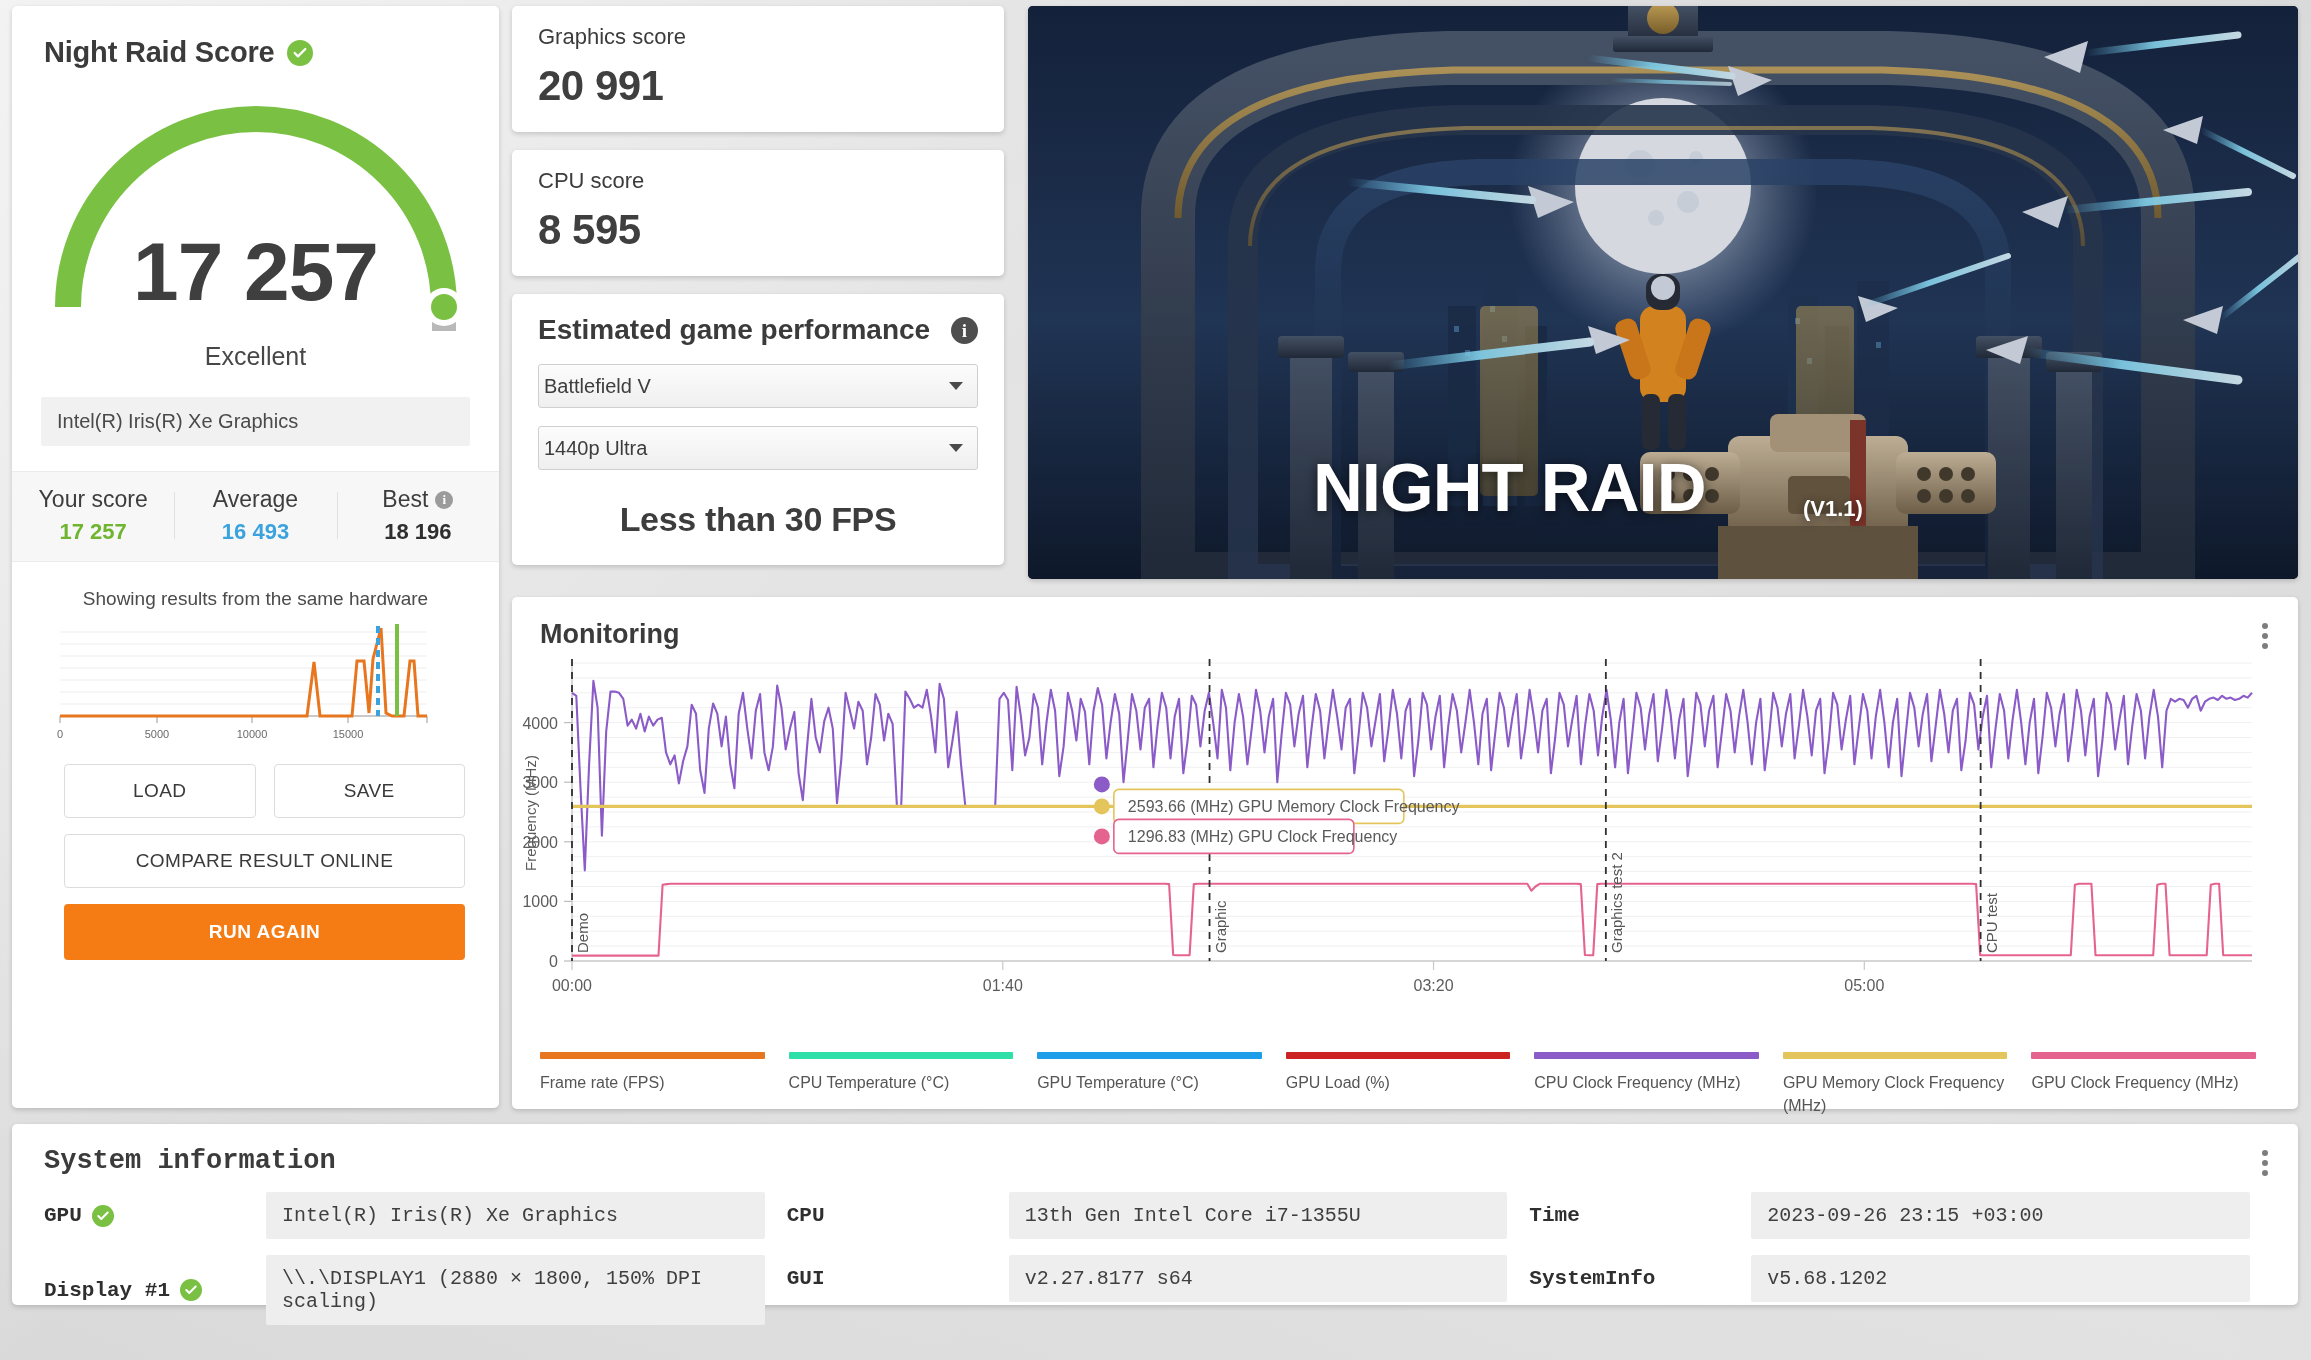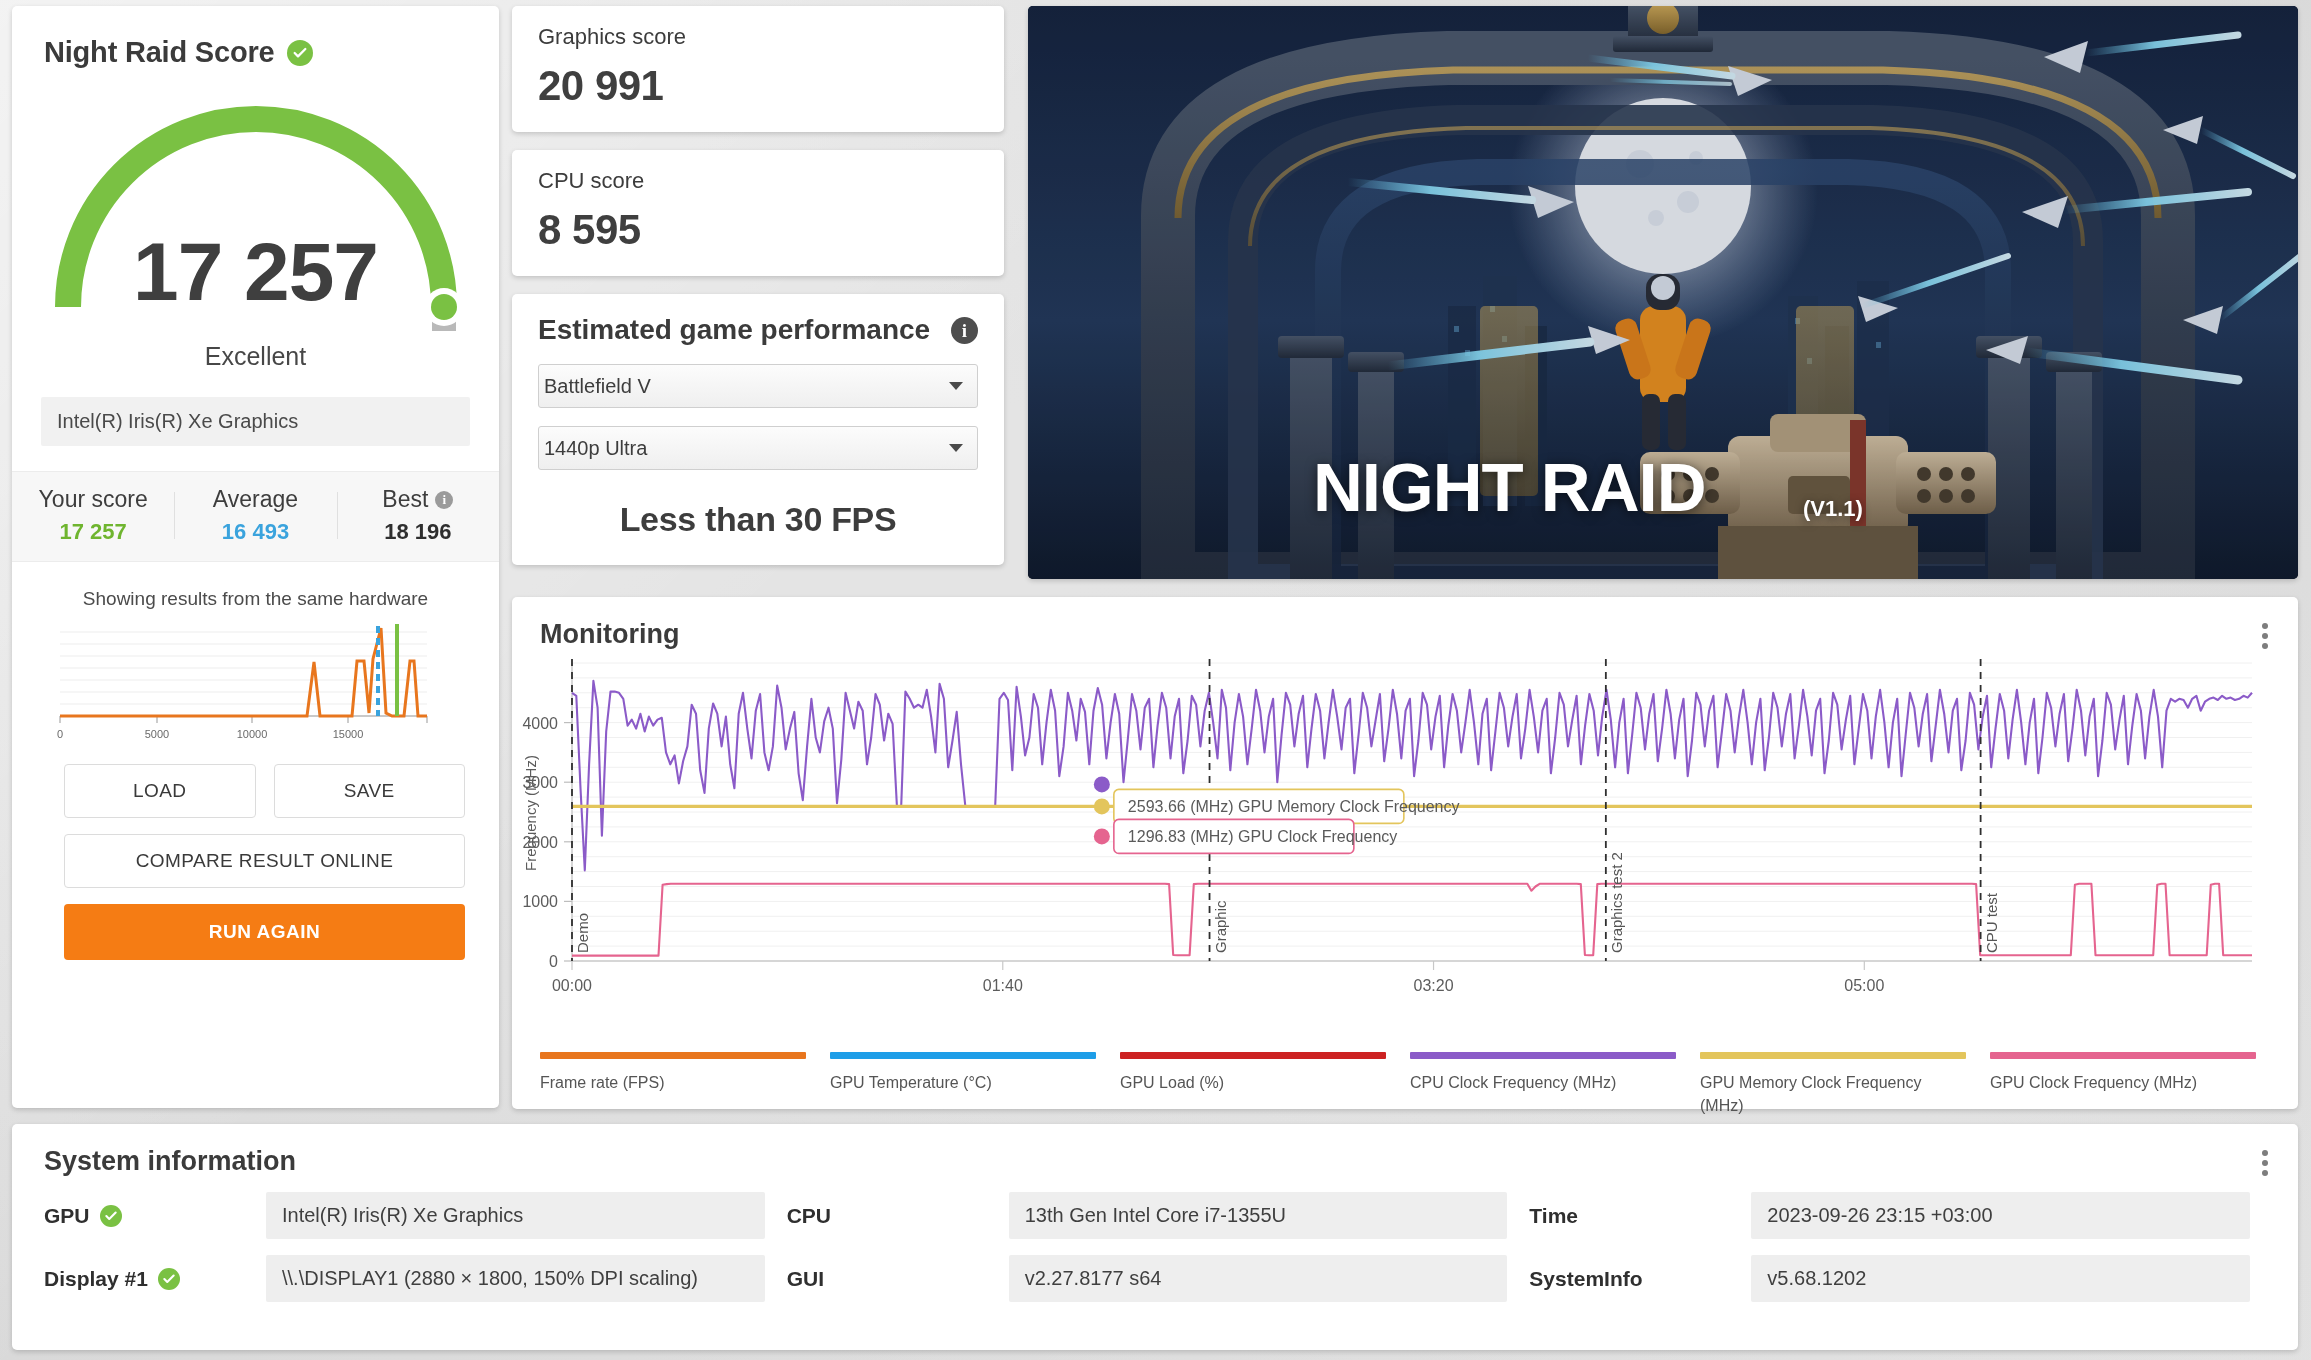--- a/index.html
+++ b/index.html
@@ -132,21 +132,21 @@
   .mon-title { font-size: 27px; font-weight: 700; color: #3b3b3b; }
   .kebab { display: flex; flex-direction: column; gap: 4px; cursor: pointer; padding: 4px; }
   .kebab i { width: 6px; height: 6px; border-radius: 50%; background: #7d7d7d; display: block; }
   #mon-chart { position: absolute; left: 0; top: 46px; width: 1786px; height: 400px; }
   .legend { position: absolute; left: 28px; top: 455px; width: 1740px; display: flex; }
   .legend-item { flex: 1; padding-right: 24px; }
   .legend-bar { height: 7px; border-radius: 1px; }
   .legend-text { margin-top: 12px; font-size: 16px; color: #555; line-height: 1.45; }
 
   
-  #sysinfo { position: absolute; left: 12px; top: 1124px; width: 2286px; height: 226px; }
+  #sysinfo { position: absolute; left: 12px; top: 1124px; width: 2286px; height: 181px; font-family: Liberation Mono, monospace; }
   .sys-head { display: flex; align-items: flex-start; justify-content: space-between;
               padding: 22px 26px 0 32px; }
   .sys-title { font-size: 27px; font-weight: 700; color: #3b3b3b; }
   .sys-grid { display: flex; padding: 12px 26px 0 32px; }
   .sys-col { flex: 1; padding-right: 22px; }
   .sys-row { display: flex; align-items: center; margin-bottom: 16px; }
   .sys-key { width: 222px; font-size: 21px; font-weight: 700; color: #2f2f2f;
              display: flex; align-items: center; gap: 10px; }
   .sys-val { flex: 1; background: #eeeeee; border-radius: 2px; padding: 12px 16px;
              font-size: 20px; color: #3f3f3f; }
@@ -535,20 +535,24 @@
           <circle cx="589.8461538461538" cy="141.417864" r="8" fill="#8b5bc8"></circle>
         </g>
     </svg>
 
     <div class="legend">
       <div class="legend-item">
         <div class="legend-bar" style="background: rgb(232, 118, 30);"></div>
         <div class="legend-text">Frame rate (FPS)</div>
       </div>
       <div class="legend-item">
+        <div class="legend-bar" style="background: rgb(46, 224, 168);"></div>
+        <div class="legend-text">CPU Temperature (°C)</div>
+      </div>
+      <div class="legend-item">
         <div class="legend-bar" style="background: rgb(30, 158, 232);"></div>
         <div class="legend-text">GPU Temperature (°C)</div>
       </div>
       <div class="legend-item">
         <div class="legend-bar" style="background: rgb(204, 34, 34);"></div>
         <div class="legend-text">GPU Load (%)</div>
       </div>
       <div class="legend-item">
         <div class="legend-bar" style="background: rgb(139, 91, 200);"></div>
         <div class="legend-text">CPU Clock Frequency (MHz)</div>

